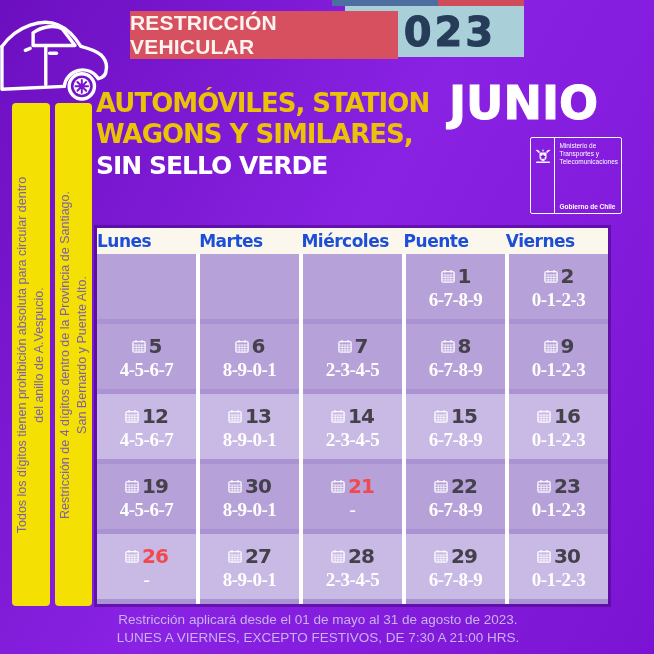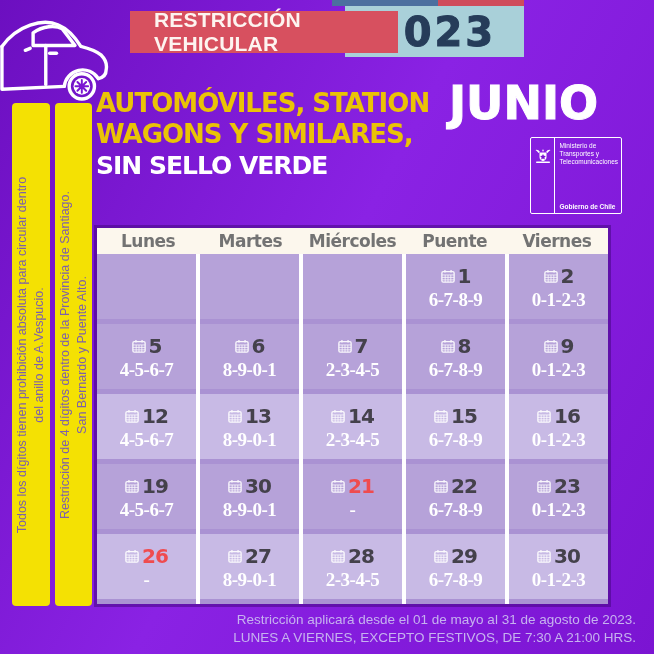--- a/index.html
+++ b/index.html
@@ -11,22 +11,22 @@
   }
   .abs { position:absolute; }
 
   
   .strip-blue { left:332px; top:0; width:106px; height:6px; background:#4c6f9f; }
   .strip-red  { left:438px; top:0; width:86px;  height:6px; background:#cf4c5b; }
   .year-box   { left:345px; top:6px; width:179px; height:51px; background:#a9d0d9;
                 display:flex; align-items:center; justify-content:center; }
   .year-box span { font-family:"DejaVu Sans",sans-serif; font-weight:bold; font-size:40px;
                 color:#263c59; letter-spacing:3px; -webkit-text-stroke:1px #263c59; }
-  .title-box  { left:130px; top:11px; width:268px; height:42px; background:#d7505f;
-                display:flex; align-items:center; justify-content:center;padding-left:24px; }
+  .title-box  { left:130px; top:11px; width:268px; height:48px; background:#d7505f;
+                display:flex; align-items:center; justify-content:center; }
   .title-box span { color:#fdf4f0; font-size:21px; font-weight:bold; letter-spacing:0.2px;
                 font-family:"Liberation Sans",sans-serif; }
 
   
   .car { left:0; top:12px; }
 
   
   .headline { left:96px; top:88px; width:365px; line-height:1.18;
               font-family:"DejaVu Sans",sans-serif; font-weight:bold; }
   .headline .y { color:#eac306; font-size:26px; letter-spacing:-1px; }
@@ -49,38 +49,38 @@
   .bar1 { left:12px; width:38px; }
   .bar2 { left:55px; width:37px; }
   .vtext { position:absolute; left:50%; top:50%; width:496px;
            transform:translate(-50%,-50%) rotate(-90deg); text-align:center;
            color:#7e61a9; font-size:12.5px; line-height:1.35; }
 
   
   .table { left:97px; top:228px; width:511px; outline:3px solid rgba(70,8,130,0.55); }
   .thead { height:26px; background:#fcf7ed; display:grid;
            grid-template-columns:repeat(5,1fr); align-items:center; }
-  .hcell { text-align:center; font-weight:bold; font-size:17px; color:#737373;
+  .hcell { font-weight:bold; font-size:17px; color:#1d4ed8;
            font-family:"DejaVu Sans",sans-serif; letter-spacing:-0.5px; }
   .tbody { background:#fff; display:grid; grid-template-columns:repeat(5,1fr);
            column-gap:4px; grid-auto-rows:70px; }
   .cell { border-bottom:5px solid #aa92d3; display:flex; flex-direction:column;
           align-items:center; justify-content:center; padding-top:1px; }
   .rd { background:#b6a2d9; }
   .rl { background:#c8bae5;text-align:center; }
   .dayline { display:flex; align-items:center; gap:3px; }
   .calicon { display:flex; opacity:0.92; }
   .daynum { font-family:"DejaVu Sans",sans-serif; font-weight:bold; font-size:20px;
             color:#44414b; letter-spacing:-1px; }
   .daynum.hol { color:#ef4b4f; }
   .digits { font-family:Liberation Serif, serif; font-weight:bold; font-size:19px;
             color:#fff; letter-spacing:-0.5px; margin-top:1px; }
 
   
-  .footer { left:0; top:611px; width:636px; text-align:right; color:#c6b2ef;
+  .footer { left:0; top:611px; width:636px; text-align:center; color:#c6b2ef;
             font-size:13.5px; line-height:1.3; }
 </style>
 </head>
 <body>
 
 <div>
 
   <svg class="abs car" width="112" height="100" viewBox="0 0 115 100">
     <g fill="none" stroke="#fff" stroke-width="3.5" stroke-linecap="round" stroke-linejoin="round">
       <path d="M2 34 C 18 12, 44 5, 60 12 C 70 16, 78 26, 83 34 C 91 36, 99 39, 104 43 C 108 47, 110 53, 109 58 C 109 63, 106 66, 101 67"></path>

